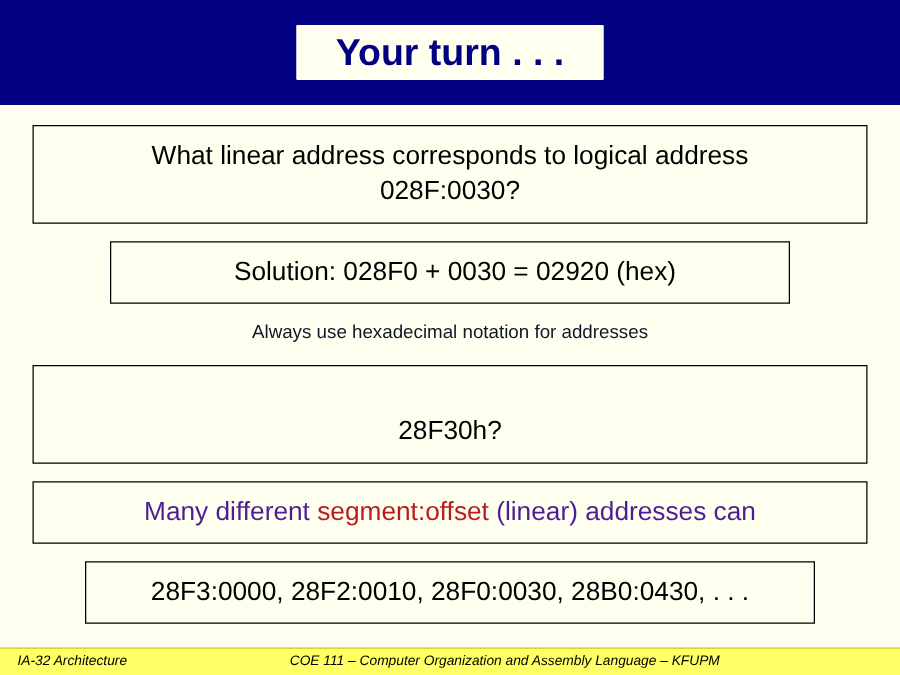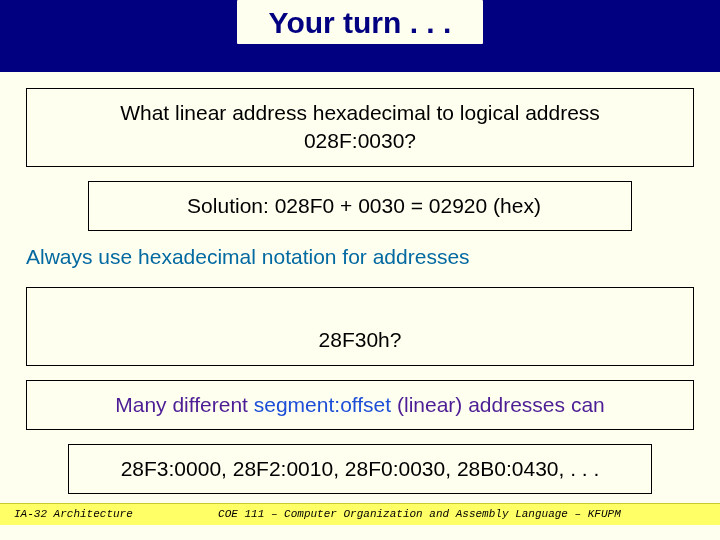--- a/index.html
+++ b/index.html
@@ -6,24 +6,24 @@
   body {
     width: 720px;
     height: 540px;
     background: #fffff0;
     font-family: Arial, Helvetica, sans-serif;
     position: relative;
     overflow: hidden;
   }
   .title-bar {
     width: 100%;
-    height: 72px;
+    height: 84px;
     background: #000080;
     display: flex;
-    align-items: flex-start;
+    align-items: center;
     justify-content: center;
   }
   .title-box {
     background: #fffff0;
     padding: 6px 32px 4px 32px;
     font-family: "Comic Sans MS", cursive, sans-serif;
     font-size: 30px;
     font-weight: bold;
     color: #000080;
     border-radius: 1px;
@@ -44,57 +44,58 @@
   .box.narrow1 {
     margin-left: 62px;
     margin-right: 62px;
     padding-left: 20px;
   }
   .box.narrow2 {
     margin-left: 42px;
     margin-right: 42px;
   }
   .emph-line {
-    font-size: 21px;
-    color: #0369a1;
+    text-align: center;
+    font-size: 15px;
+    color: #0f172a;
     margin: 6px 0 18px 0;
   }
-  .seg-off { color: #1d4ed8; }
+  .seg-off { color: #b91c1c; }
   .blk { color: #4c1d95; }
   .footer {
     position: absolute;
     left: 0;
-    bottom: 15px;
+    bottom: 0;
     width: 100%;
     background: #ffff66;
     border-top: 1px solid #c8c830;
     display: flex;
     justify-content: space-between;
     align-items: center;
     font-size: 11px;
     font-style: italic;
     padding: 4px 14px 5px 14px;
     color: #000;
-    font-family: Liberation Mono, monospace;
+    font-family: Liberation Sans, sans-serif;
   }
   .footer .left { text-align: left; }
   .footer .center { text-align: center; flex: 1; }
   .footer .right { text-align: right; }
 </style>
 </head>
 <body>
 
 <div class="title-bar">
   <div class="title-box">Your turn . . .</div>
 </div>
 
 <div class="content">
 
   <div class="box">
-    <span>What linear address hexadecimal to logical address</span><br>
+    <span>What linear address corresponds to logical address</span><br>
     <span>028F:0030?</span>
   </div>
 
   <div class="box narrow1">
     <span>Solution: 028F0 + 0030 = 02920 (hex)</span>
   </div>
 
   <div class="emph-line">Always use hexadecimal notation for addresses</div>
 
   <div class="box">

